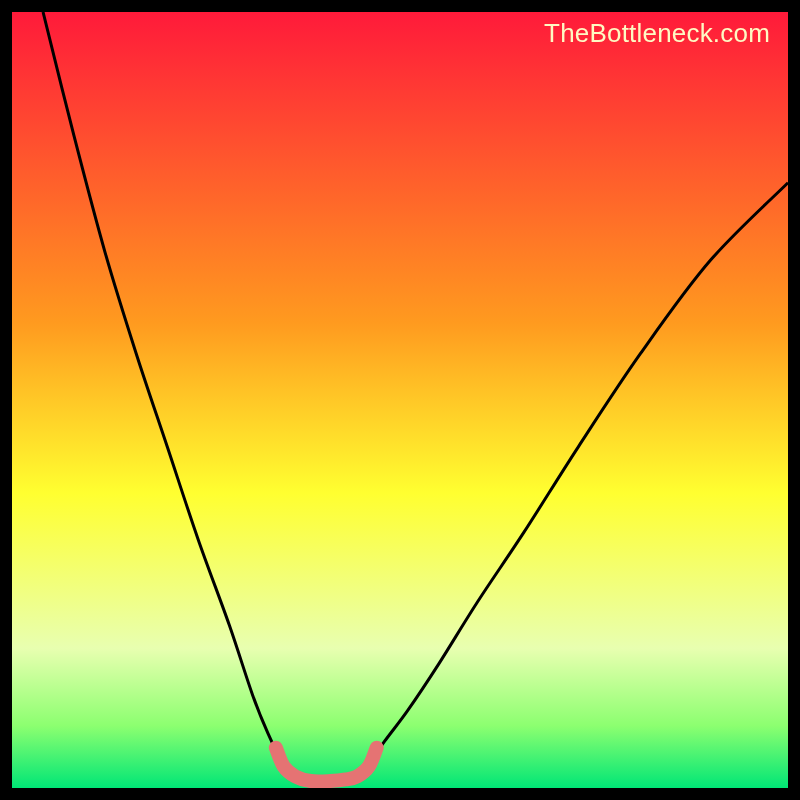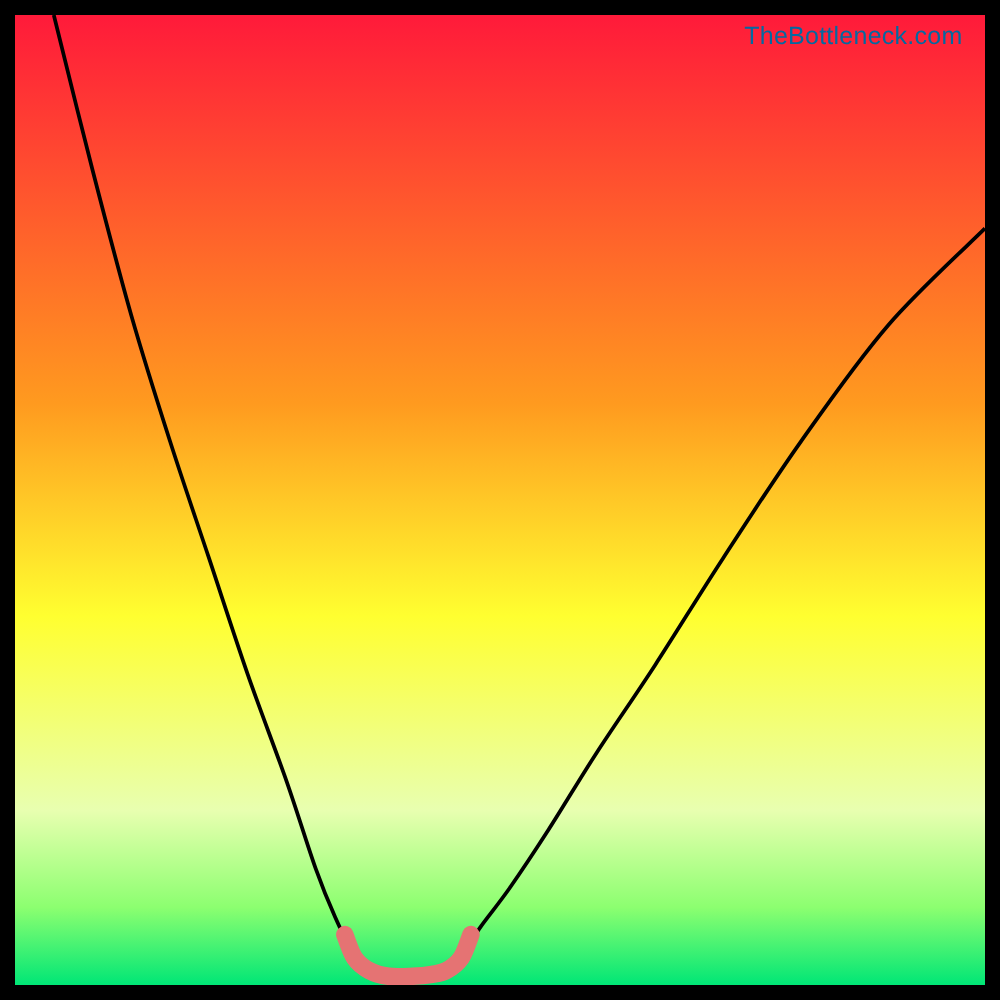--- a/index.html
+++ b/index.html
@@ -23,22 +23,22 @@
     position: absolute;
     left: 0;
     top: 0;
     width: 776px;
     height: 776px;
   }
   .watermark {
     position: absolute;
     top: 6px;
     right: 18px;
-    color: #0369a1;
-    font-size: 20px;
+    color: #fef9c3;
+    font-size: 26px;
     font-weight: 500;
     letter-spacing: 0.2px;
     user-select: none;
     margin-left: 35px;
   }
 </style>
 </head>
 <body>
 
 <div class="frame">

